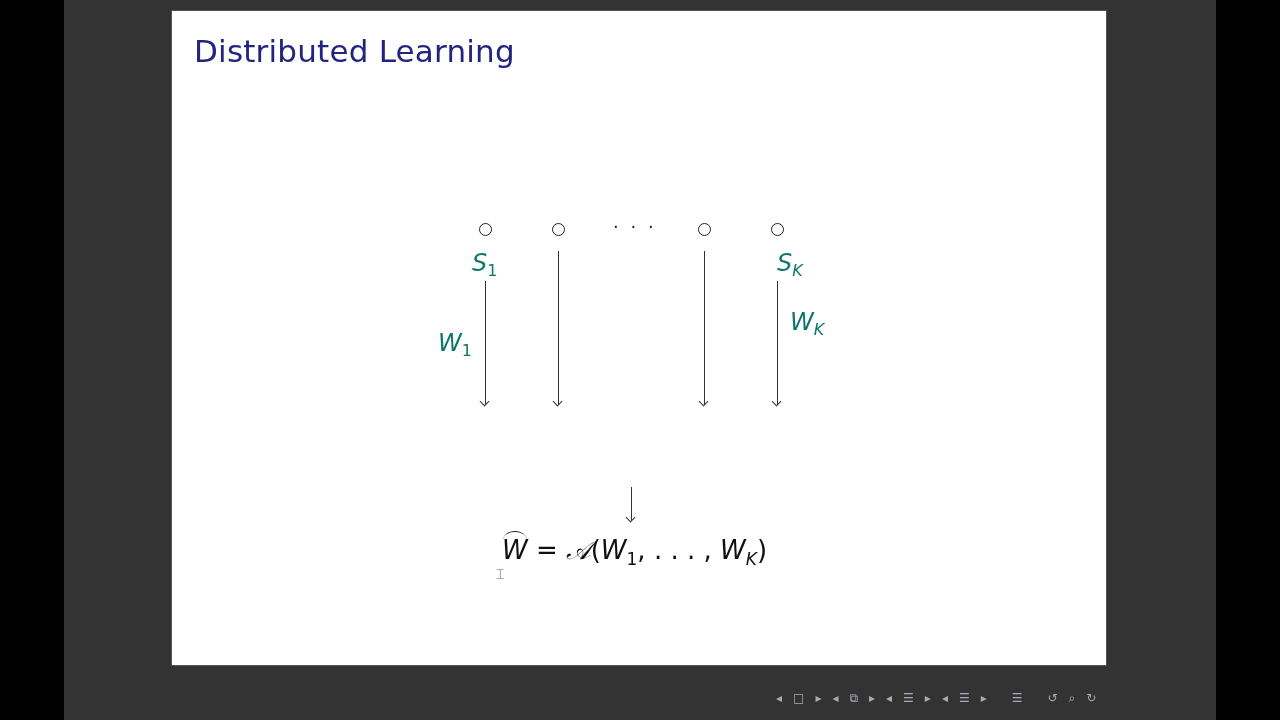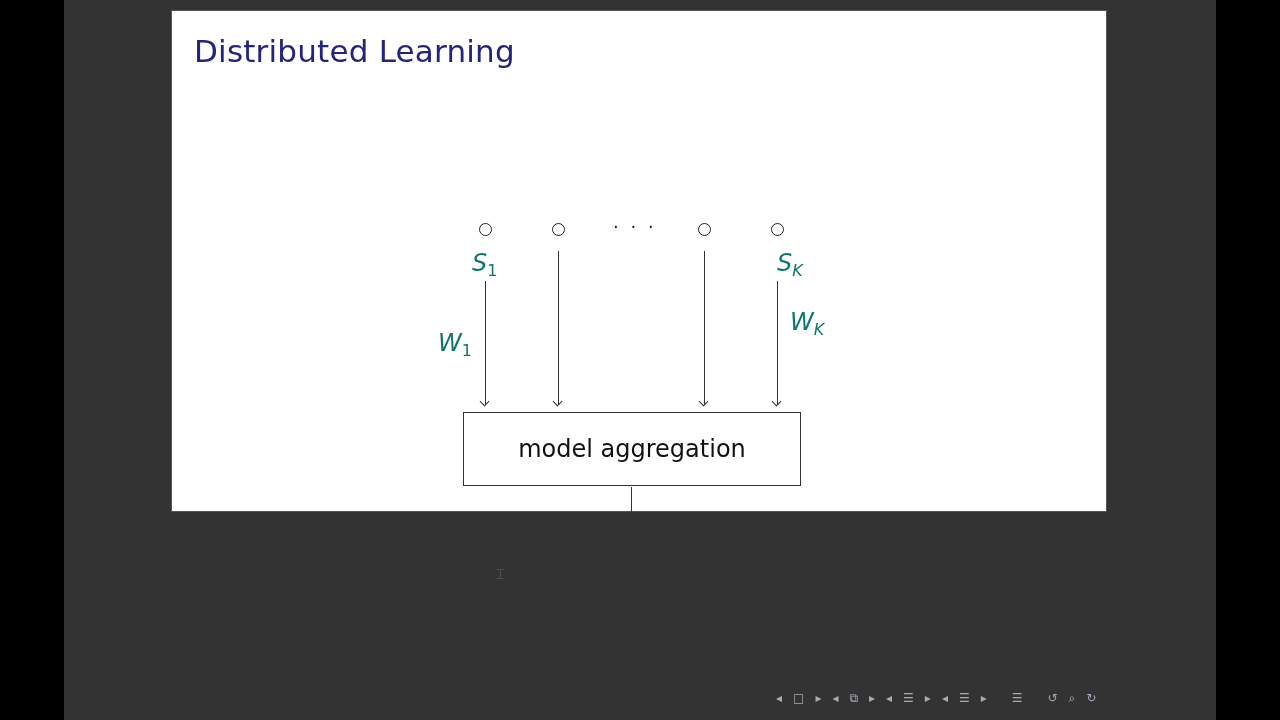--- a/index.html
+++ b/index.html
@@ -1,18 +1,18 @@
 <!DOCTYPE html>
 <html><head>
 <meta charset="utf-8">
 <style>
   html, body { margin:0; padding:0; }
   body { width:1280px; height:720px; position:relative; overflow:hidden; background:#000; font-family:"DejaVu Sans", sans-serif; }
   .viewer { position:absolute; left:64px; top:0; width:1152px; height:720px; background:#333333; }
-  .slide { position:absolute; left:171px; top:10px; width:936px; height:502px; background:#fff; border:1px solid #555; box-sizing:border-box; }
+  .slide { position:absolute; left:171px; top:10px; width:936px; height:656px; background:#fff; border:1px solid #555; box-sizing:border-box; }
   .title { position:absolute; left:22px; top:22px; font-size:31px; color:#22247f; letter-spacing:0.2px; }
   .para { position:absolute; left:72px; top:101px; font-size:24px; color:#111; line-height:34px; }
   .para i { font-family:"DejaVu Sans", sans-serif; font-style:italic; }
   .para sub { font-size:16px; font-style:italic; vertical-align:-5px; line-height:0; }
   .node { position:absolute; width:13px; height:13px; border:1.3px solid #222; border-radius:50%; box-sizing:border-box; }
   .dots { position:absolute; font-size:18px; color:#222; letter-spacing:3px; }
   .lbl { position:absolute; font-size:24px; font-style:italic; color:#0f766e; }
   .lbl sub { font-size:16px; vertical-align:-5px; line-height:0; }
   .lbl sub.up { font-style:normal; }
   .arrow { position:absolute; width:1.3px; background:#333; }
@@ -48,26 +48,24 @@
   <div class="lbl" style="left:589px;top:238px;margin-left:16px;"><span>S</span><sub>K</sub></div>
 
   <div class="arrow" style="left:313px;top:270px;height:124px;"></div>
   <div class="arrow" style="left:386px;top:240px;height:154px;"></div>
   <div class="arrow" style="left:532px;top:240px;height:154px;"></div>
   <div class="arrow" style="left:605px;top:270px;height:124px;"></div>
 
   <div class="lbl" style="left:266px;top:318px;"><span>W</span><sub class="up">1</sub></div>
   <div class="lbl" style="left:618px;top:297px;"><span>W</span><sub>K</sub></div>
 
-  <div class="agg-box">
-      <span>model aggregation</span>
-    </div>
 
   <div class="arrow" style="left:459px;top:476px;height:34px;"></div>
 
+  <div class="result"><i class="hat">W</i><span> = </span><i>𝒜</i><span>(</span><i>W</i><sub>1</sub><span>, . . . , </span><i>W</i><sub style="font-style:italic">K</sub><span>)</span></div>
 
   <div class="cursor">⌶</div>
 
   <div class="navbar">
     <span>◂</span>
     <span>□</span>
     <span>▸</span>
     <span>◂</span>
     <span>⧉</span>
     <span>▸</span>

